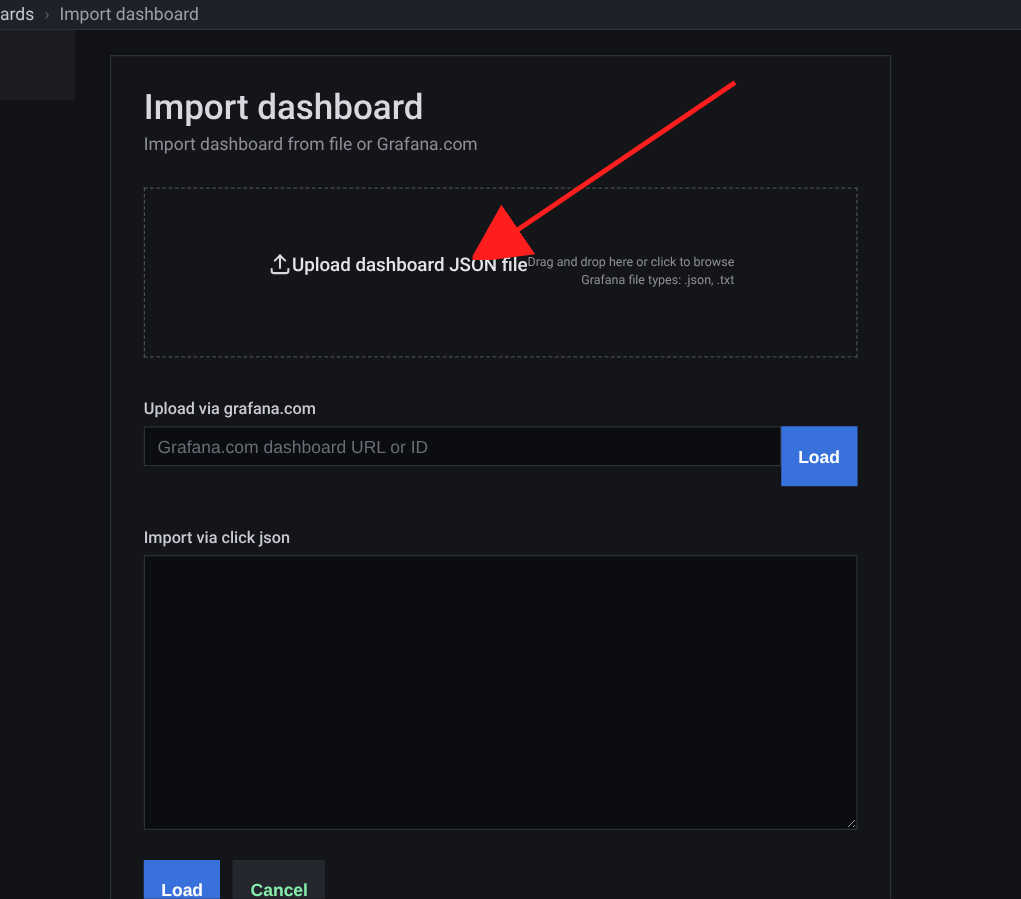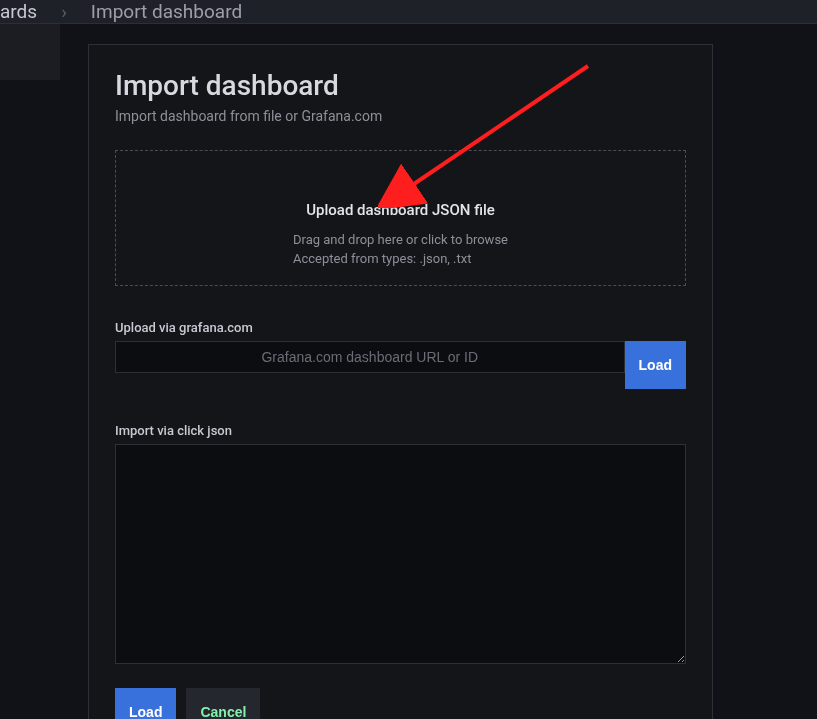--- a/index.html
+++ b/index.html
@@ -10,23 +10,22 @@
     color: #ccccdc;
     overflow: hidden;
   }
   .topbar {
     height: 24px;
     background: #1f2128;
     border-bottom: 1px solid #2c2f36;
     display: flex;
     align-items: center;
     padding-left: 0;
-    font-size: 19px;
+    font-size: 14px;
     color: #8e8e9b;
-    gap: 16px;
   }
   .topbar .crumb-first { color: #c7c7d1; }
   .topbar .sep { margin: 0 8px; color: #595b66; }
   .topbar .crumb-last { color: #9e9eab; }
   .layout {
     display: flex;
     height: calc(100% - 24px);
   }
   .left-rail {
     width: 60px;
@@ -56,39 +55,39 @@
   }
   .subtitle {
     font-size: 14px;
     color: #8e8f99;
     margin-bottom: 26px;
   }
   .dropzone {
     border: 1px dashed #4a4c57;
     height: 136px;
     display: flex;
-    flex-direction: column;
+    flex-direction: row;
     align-items: center;
     justify-content: center;
     cursor: pointer;
     margin-bottom: 34px;
     position: relative;
   }
   .dropzone svg { margin-bottom: 10px; }
   .drop-title {
     font-size: 15px;
     font-weight: 500;
     color: #e4e5ea;
     margin-bottom: 12px;
   }
   .drop-help {
-    font-size: 13px;
+    font-size: 10px;
     color: #8e8f99;
     line-height: 1.45;
-    text-align: left;
+    text-align: right;
   }
   .field-label {
     font-size: 13px;
     font-weight: 500;
     color: #c8c9d2;
     margin-bottom: 6px;
     display: block;
   }
   .input-row {
     display: flex;
@@ -96,21 +95,20 @@
   }
   input[type=text] {
     flex: 1;
     height: 32px;
     background: #0c0d10;
     border: 1px solid #2e3038;
     color: #c2410c;
     font-size: 14px;
     padding: 0 10px;
     outline: none;
-    text-align: center;
   }
   input[type=text]::placeholder { color: #6a6c77; }
   .btn {
     height: 48px;
     padding: 0 14px;
     border: none;
     font-size: 14px;
     font-weight: 700;
     cursor: pointer;
     display: inline-flex;
@@ -171,21 +169,21 @@
         <span>
           <svg width="20" height="20" viewBox="0 0 24 24" fill="none" stroke="#d8d9e0" stroke-width="2" stroke-linecap="round" stroke-linejoin="round">
             <path d="M4 17v2a2 2 0 0 0 2 2h12a2 2 0 0 0 2-2v-2"></path>
             <polyline points="7 9 12 4 17 9"></polyline>
             <line x1="12" y1="4" x2="12" y2="16"></line>
           </svg>
         </span>
         <div class="drop-title">Upload dashboard JSON file</div>
         <div class="drop-help">
           <div>Drag and drop here or click to browse</div>
-          <div>Accepted from types: .json, .txt</div>
+          <div>Grafana file types: .json, .txt</div>
         </div>
       </div>
 
       <label class="field-label">Upload via grafana.com</label>
       <div class="input-row">
         <input type="text" placeholder="Grafana.com dashboard URL or ID" style="">
         <button class="btn btn-primary">Load</button>
       </div>
 
       <label class="field-label">Import via click json</label>

